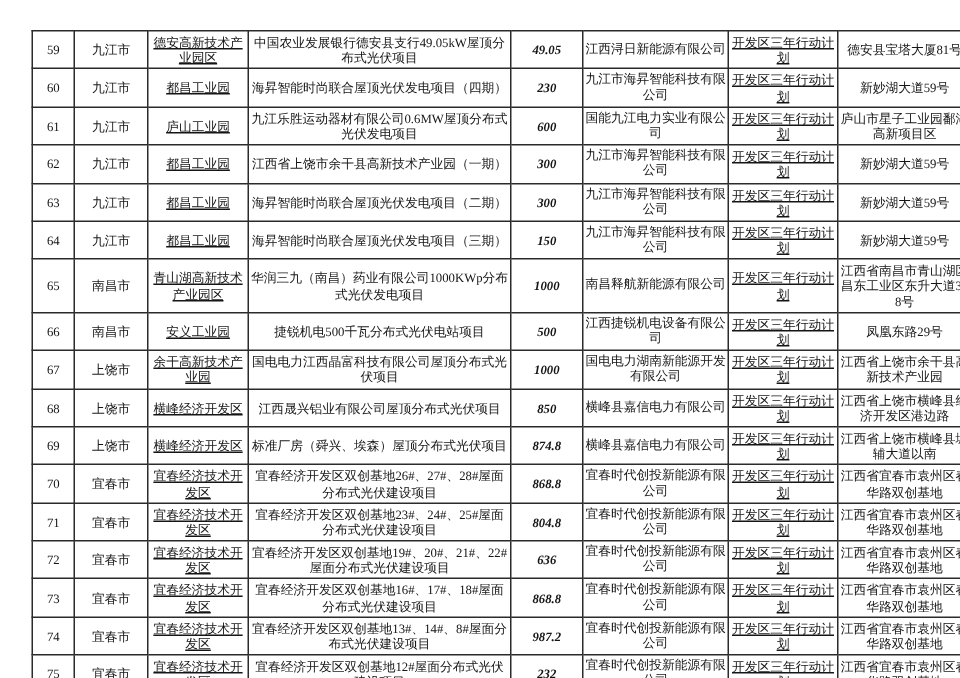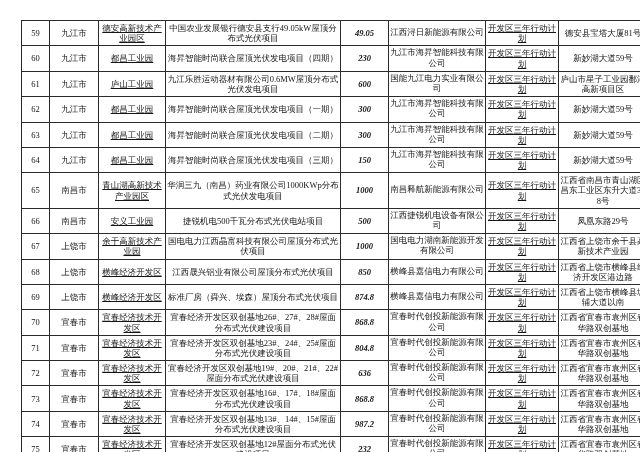--- a/index.html
+++ b/index.html
@@ -77,21 +77,21 @@
           <td class="col-project">九江乐胜运动器材有限公司0.6MW屋顶分布式光伏发电项目</td>
           <td class="col-capacity">600</td>
           <td class="col-company">国能九江电力实业有限公司</td>
           <td class="col-plan">开发区三年行动计划</td>
           <td class="col-address">庐山市星子工业园鄱湖高新项目区</td>
         </tr>
         <tr>
           <td class="col-no">62</td>
           <td class="col-city">九江市</td>
           <td class="col-park">都昌工业园</td>
-          <td class="col-project">海昇智能时尚联合屋顶光伏发电项目（一期）</td>
+          <td class="col-project">江西省上饶市余干县高新技术产业园（一期）</td>
           <td class="col-capacity">300</td>
           <td class="col-company">九江市海昇智能科技有限公司</td>
           <td class="col-plan">开发区三年行动计划</td>
           <td class="col-address">新妙湖大道59号</td>
         </tr>
         <tr>
           <td class="col-no">63</td>
           <td class="col-city">九江市</td>
           <td class="col-park">都昌工业园</td>
           <td class="col-project">海昇智能时尚联合屋顶光伏发电项目（二期）</td>
@@ -197,21 +197,21 @@
           <td class="col-project">宜春经济开发区双创基地16#、17#、18#屋面分布式光伏建设项目</td>
           <td class="col-capacity">868.8</td>
           <td class="col-company">宜春时代创投新能源有限公司</td>
           <td class="col-plan">开发区三年行动计划</td>
           <td class="col-address">江西省宜春市袁州区春华路双创基地</td>
         </tr>
         <tr>
           <td class="col-no">74</td>
           <td class="col-city">宜春市</td>
           <td class="col-park">宜春经济技术开发区</td>
-          <td class="col-project">宜春经济开发区双创基地13#、14#、15#屋面分布式光伏建设项目</td>
+          <td class="col-project">宜春经济开发区双创基地13#、14#、8#屋面分布式光伏建设项目</td>
           <td class="col-capacity">987.2</td>
           <td class="col-company">宜春时代创投新能源有限公司</td>
           <td class="col-plan">开发区三年行动计划</td>
           <td class="col-address">江西省宜春市袁州区春华路双创基地</td>
         </tr>
         <tr>
           <td class="col-no">75</td>
           <td class="col-city">宜春市</td>
           <td class="col-park">宜春经济技术开发区</td>
           <td class="col-project">宜春经济开发区双创基地12#屋面分布式光伏建设项目</td>

